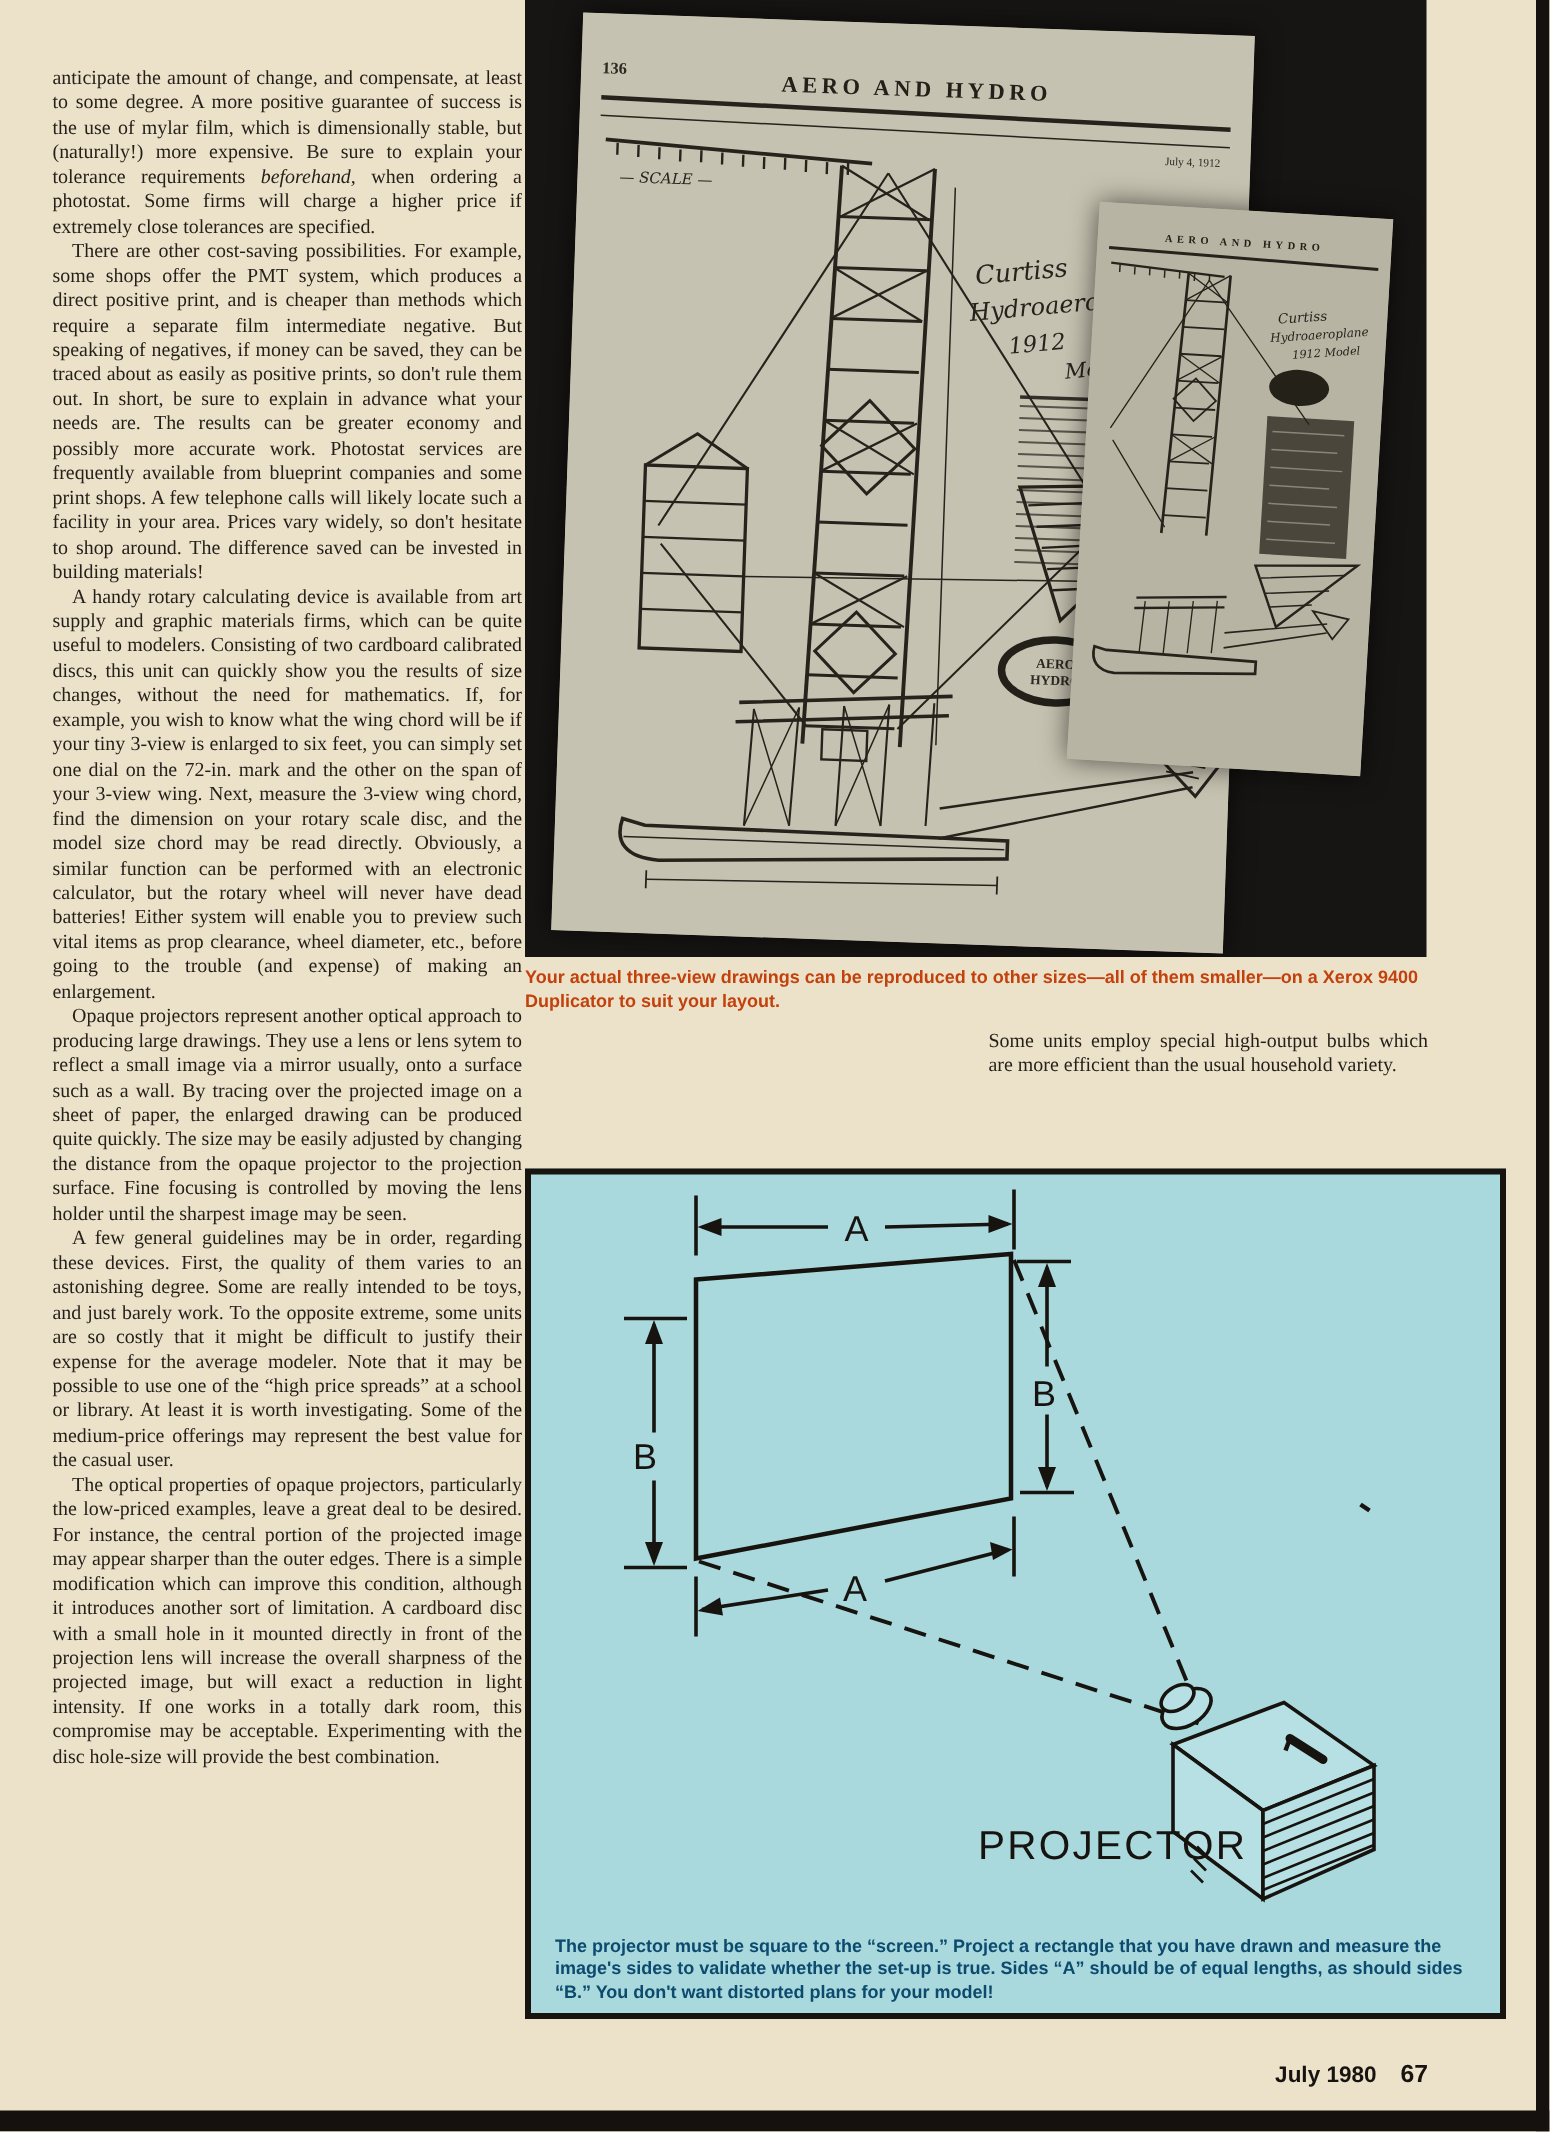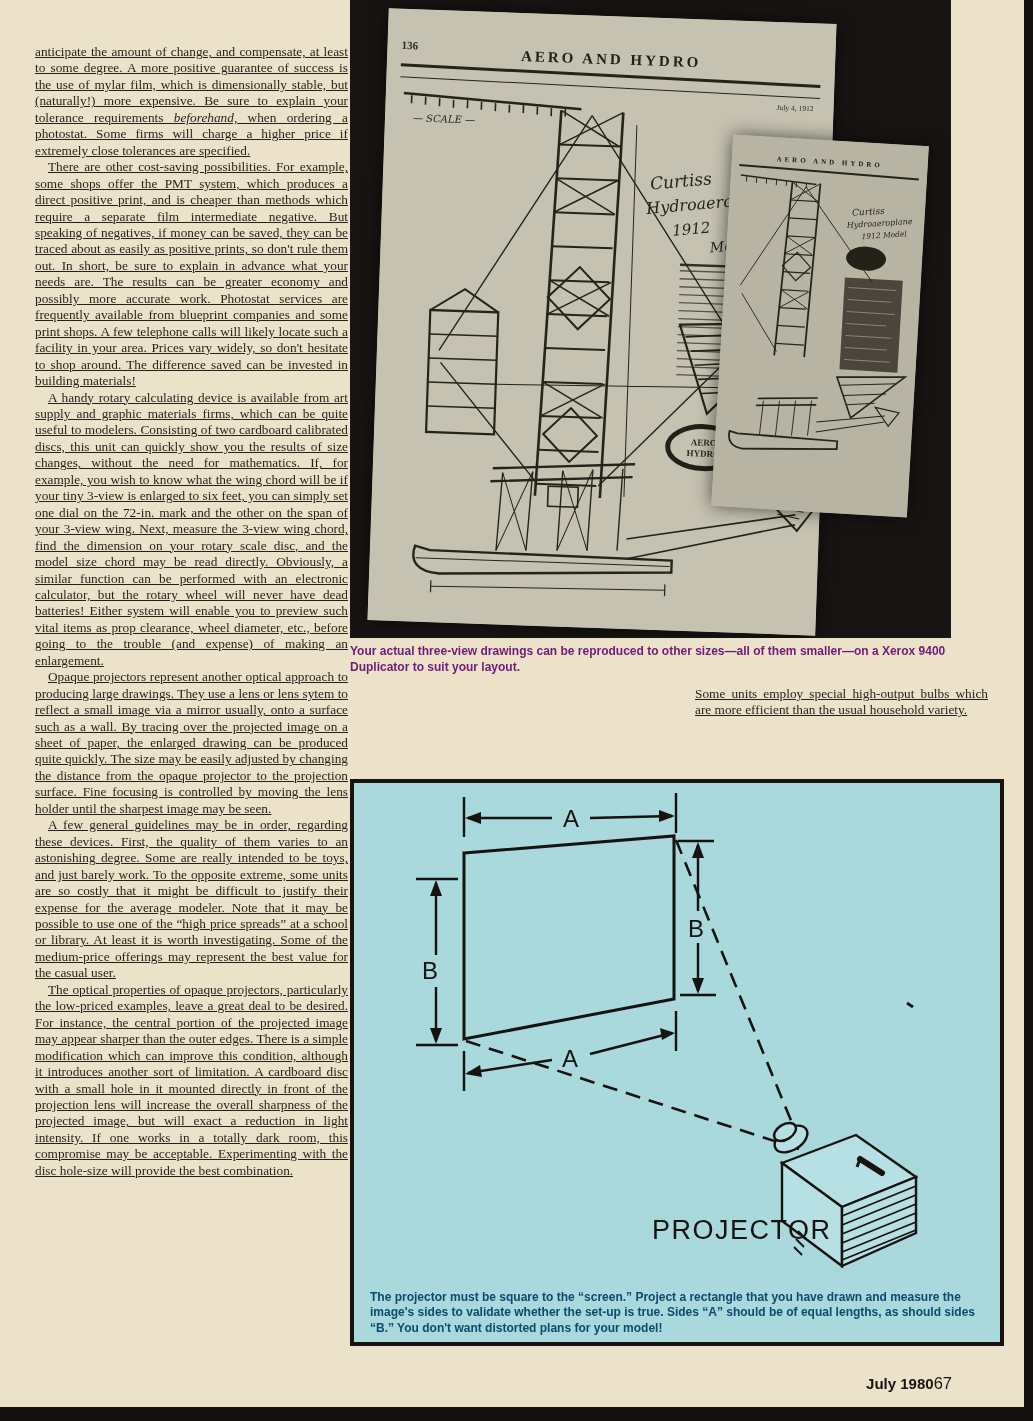--- a/index.html
+++ b/index.html
@@ -4,54 +4,54 @@
 <style>
   html,body{margin:0;padding:0;}
   body{width:1033px;height:1421px;position:relative;background:#ece2ca;
        font-family:"Liberation Serif",serif;color:#221e19;overflow:hidden;}
   .page{position:absolute;inset:0;}
   
   .edge-right{position:absolute;top:0;right:0;width:9px;height:1421px;background:#14110e;}
   .edge-bottom{position:absolute;left:0;top:1407px;width:1033px;height:14px;background:#14110e;}
 
   
-  .bodytext{font-size:13.3px;line-height:16.45px;text-align:justify;color:#241f19;text-decoration:underline;}
+  .bodytext{font-size:13.3px;line-height:16.45px;text-align:justify;color:#241f19;}
   .bodytext p{margin:0;text-indent:13px;}
   .bodytext p.noindent{text-indent:0;}
   .col-left{position:absolute;left:35px;top:44px;width:313px;}
   .col-mid{position:absolute;left:350px;top:686px;width:296px;}
-  .col-right{position:absolute;left:659px;top:686px;width:293px;margin-left:36px;}
+  .col-right{position:absolute;left:659px;top:686px;width:293px;}
 
   
   .photo{position:absolute;left:350px;top:0;width:601px;height:638px;background:#171513;overflow:hidden;}
   .sheet{position:absolute;box-shadow:0 0 18px rgba(0,0,0,.6);}
   .sheet-large{left:28px;top:16px;width:448px;height:612px;transform:rotate(2deg);background:#c6c2b1;}
   .sheet-small{left:372px;top:140px;width:196px;height:372px;transform:rotate(3.4deg);background:#b8b4a3;}
   .photo-caption{position:absolute;left:350px;top:644px;width:612px;
       font-family:"Liberation Sans",sans-serif;font-weight:bold;font-size:12px;
-      line-height:15.5px;color:#701a75;}
+      line-height:15.5px;color:#c2410c;}
 
   
   .diagram{position:absolute;left:350px;top:779px;width:646px;height:559px;
       background:#a9d8dd;border:4px solid #17130f;}
   .diagram-caption{position:absolute;left:16px;right:14px;bottom:6px;
       font-family:"Liberation Sans",sans-serif;font-weight:bold;font-size:12px;
       line-height:15.5px;color:#0c4a6e;}
   .dlabel{font-family:"Liberation Sans",sans-serif;font-size:24px;fill:#17130f;}
   .projlabel{font-family:"Liberation Sans",sans-serif;font-size:27px;letter-spacing:1.5px;fill:#17130f;}
 
   
   .sh-header{font-family:"Liberation Serif",serif;font-weight:bold;letter-spacing:3px;fill:#23201a;}
   .sh-small{font-family:"Liberation Serif",serif;fill:#2c2922;}
   .sh-script{font-family:"DejaVu Serif",serif;font-style:italic;fill:#26231c;}
 
   .footer{position:absolute;left:700px;top:1374px;width:252px;text-align:right;
       font-family:"Liberation Sans",sans-serif;color:#17130f;}
   .footer .issue{font-weight:bold;font-size:15px;margin-top:32px;}
-  .footer .pagenum{font-weight:normal;font-size:16.5px;}
+  .footer .pagenum{font-weight:bold;font-size:16.5px;margin-left:16px;}
 </style>
 </head>
 <body>
 
 <div class="page">
 
   <div class="bodytext col-left">
     <p class="noindent"><span>anticipate the amount of change, and compensate, at least to some degree. A more positive guarantee of success is the use of mylar film, which is dimensionally stable, but (naturally!) more expensive. Be sure to explain your tolerance requirements </span><i>beforehand,</i><span> when ordering a photostat. Some firms will charge a higher price if extremely close tolerances are specified.</span></p>
     <p>There are other cost-saving possibilities. For example, some shops offer the PMT system, which produces a direct positive print, and is cheaper than methods which require a separate film intermediate negative. But speaking of negatives, if money can be saved, they can be traced about as easily as positive prints, so don't rule them out. In short, be sure to explain in advance what your needs are. The results can be greater economy and possibly more accurate work. Photostat services are frequently available from blueprint companies and some print shops. A few telephone calls will likely locate such a facility in your area. Prices vary widely, so don't hesitate to shop around. The difference saved can be invested in building materials!</p>
     <p>A handy rotary calculating device is available from art supply and graphic materials firms, which can be quite useful to modelers. Consisting of two cardboard calibrated discs, this unit can quickly show you the results of size changes, without the need for mathematics. If, for example, you wish to know what the wing chord will be if your tiny 3-view is enlarged to six feet, you can simply set one dial on the 72-in. mark and the other on the span of your 3-view wing. Next, measure the 3-view wing chord, find the dimension on your rotary scale disc, and the model size chord may be read directly. Obviously, a similar function can be performed with an electronic calculator, but the rotary wheel will never have dead batteries! Either system will enable you to preview such vital items as prop clearance, wheel diameter, etc., before going to the trouble (and expense) of making an enlargement.</p>

